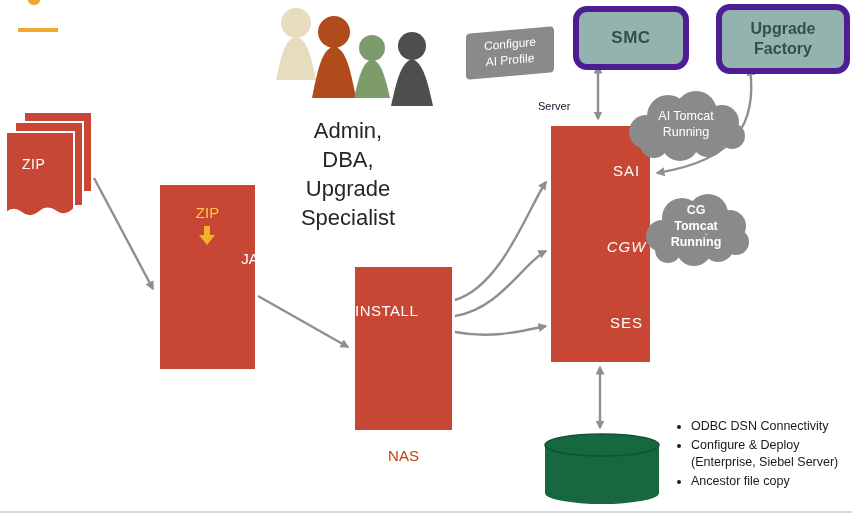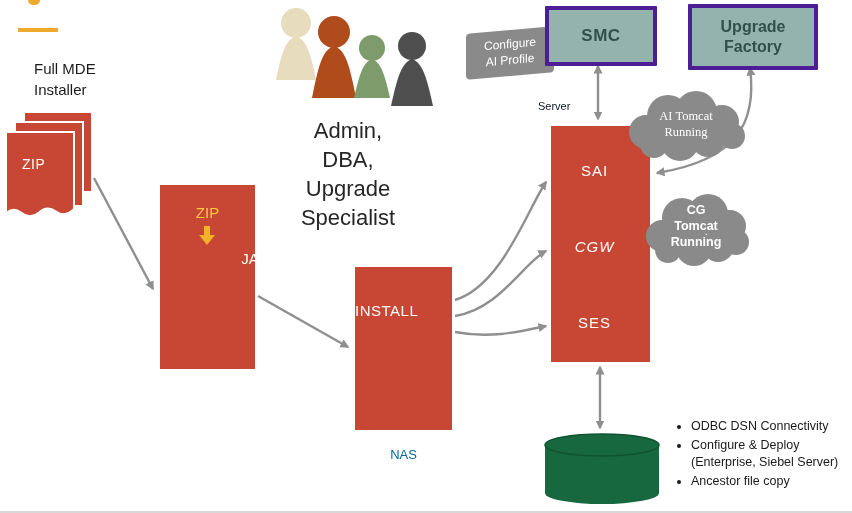--- a/index.html
+++ b/index.html
@@ -15,46 +15,46 @@
   .paper-svg{left:6px;top:112px;}
   .zip-paper-label{left:22px;top:156px;color:#ffffff;font-size:14px;letter-spacing:.5px;}
 
   .people-svg{left:272px;top:6px;}
   .people-caption{left:278px;top:116px;width:140px;text-align:center;font-size:22px;color:#262626;line-height:1.32;}
 
   .banner{left:466px;top:30px;width:88px;height:46px;background:#8A8A8A;border-radius:4px;
           transform:skewY(-5deg);display:flex;align-items:center;justify-content:center;
           color:#ffffff;font-size:12px;text-align:center;line-height:1.3;}
 
-  .teal-box{background:#95B3AE;border:4px solid #4c1d95;border-radius:1px;display:flex;align-items:center;justify-content:center;
-            color:#31504B;font-weight:bold;text-align:center;}
+  .teal-box{background:#95B3AE;border:6px solid #4c1d95;border-radius:14px;display:flex;align-items:center;justify-content:center;
+            color:#31504B;font-weight:bold;text-align:center;margin-left:28px;}
   .smc-box{left:545px;top:6px;width:104px;height:52px;font-size:17px;letter-spacing:.5px;}
   .uf-box{left:688px;top:4px;width:122px;height:58px;font-size:16px;line-height:1.25;}
 
   .server-label{left:538px;top:100px;font-size:11px;color:#0f172a;}
 
   .red-box{background:#C74634;}
   .red-column{left:551px;top:126px;width:99px;height:236px;}
-  .col-label{left:540px;width:109px;text-align:center;color:#ffffff;font-size:15px;letter-spacing:1px;}
+  .col-label{left:572px;width:109px;text-align:center;color:#ffffff;font-size:15px;letter-spacing:1px;}
   .lbl-sai{top:162px;}
   .lbl-cgw{top:238px;font-style:italic;}
   .lbl-ses{top:314px;}
 
   .zipjar-box{left:160px;top:185px;width:95px;height:184px;}
   .zipjar-zip{left:160px;top:204px;width:95px;text-align:center;color:#FFC843;font-size:15px;}
   .zipjar-arrow{left:196px;top:226px;width:22px;height:22px;display:flex;justify-content:center;}
   .zipjar-jar{left:160px;top:250px;width:95px;text-align:center;color:#ffffff;font-size:15px;padding-left:48px;}
 
   .install-box{left:355px;top:267px;width:97px;height:163px;}
   .install-label{left:355px;top:302px;width:97px;text-align:left;color:#ffffff;font-size:15px;letter-spacing:.5px;}
-  .nas-label{left:355px;top:447px;width:97px;text-align:center;font-size:13px;color:#0369a1;}
+  .nas-label{left:355px;top:447px;width:97px;text-align:center;font-size:15px;color:#c2410c;}
 
   .cloud-svg{fill:#8A8A8A;}
   .ai-cloud{left:620px;top:90px;}
-  .ai-cloud-text{left:630px;top:108px;width:112px;text-align:center;color:#ffffff;font-size:12.5px;font-weight:500;line-height:1.28;font-family:Liberation Serif, serif;}
+  .ai-cloud-text{left:630px;top:108px;width:112px;text-align:center;color:#ffffff;font-size:12.5px;font-weight:500;line-height:1.28;}
   .cg-cloud{left:638px;top:190px;}
   .cg-cloud-text{left:646px;top:202px;width:100px;text-align:center;color:#ffffff;font-size:12.5px;font-weight:700;line-height:1.28;}
 
   .db-svg{left:543px;top:432px;}
   .db-label{left:543px;top:462px;width:118px;text-align:center;color:#ffffff;font-weight:bold;font-size:15px;}
 
   .bullets{left:675px;top:418px;width:172px;margin:0;padding:0 0 0 16px;font-size:12.5px;color:#1a1a1a;line-height:1.3;}
   .bullets li{margin-bottom:3px;}
 </style>
 </head>
@@ -79,22 +79,20 @@
       <path d="M455,332 C492,339 522,331 546,326" marker-end="url(#mEnd)"></path>
       <path d="M598,66 L598,119" marker-start="url(#mStart)" marker-end="url(#mEnd)"></path>
       <path d="M657,173 C738,160 757,122 750,68" marker-start="url(#mStart)" marker-end="url(#mEnd)"></path>
       <path d="M600,367 L600,428" marker-start="url(#mStart)" marker-end="url(#mEnd)"></path>
     </g>
   </svg>
 
   <div class="abs title-fragment"></div>
   <div class="abs gold-line"></div>
 
-  <div class="abs installer-label pre">Full MDE
-Installer</div>
   <svg class="abs paper-svg" width="92" height="108" viewBox="0 0 92 108">
     <rect x="18" y="0" width="68" height="80" fill="#C74634" stroke="#ffffff" stroke-width="2"></rect>
     <rect x="9" y="10" width="68" height="84" fill="#C74634" stroke="#ffffff" stroke-width="2"></rect>
     <path d="M0,20 H68 V97 Q59,106 50,99.5 Q41,93 33,100.5 Q24,108 15,100.5 Q7,94.5 0,101.5 Z" fill="#C74634" stroke="#ffffff" stroke-width="2"></path>
   </svg>
   <div class="abs zip-paper-label">ZIP</div>
 
   <svg class="abs people-svg" width="178" height="115" viewBox="0 0 178 115">
     <g fill="#E7DDBE">
       <circle cx="24" cy="17" r="15"></circle>

